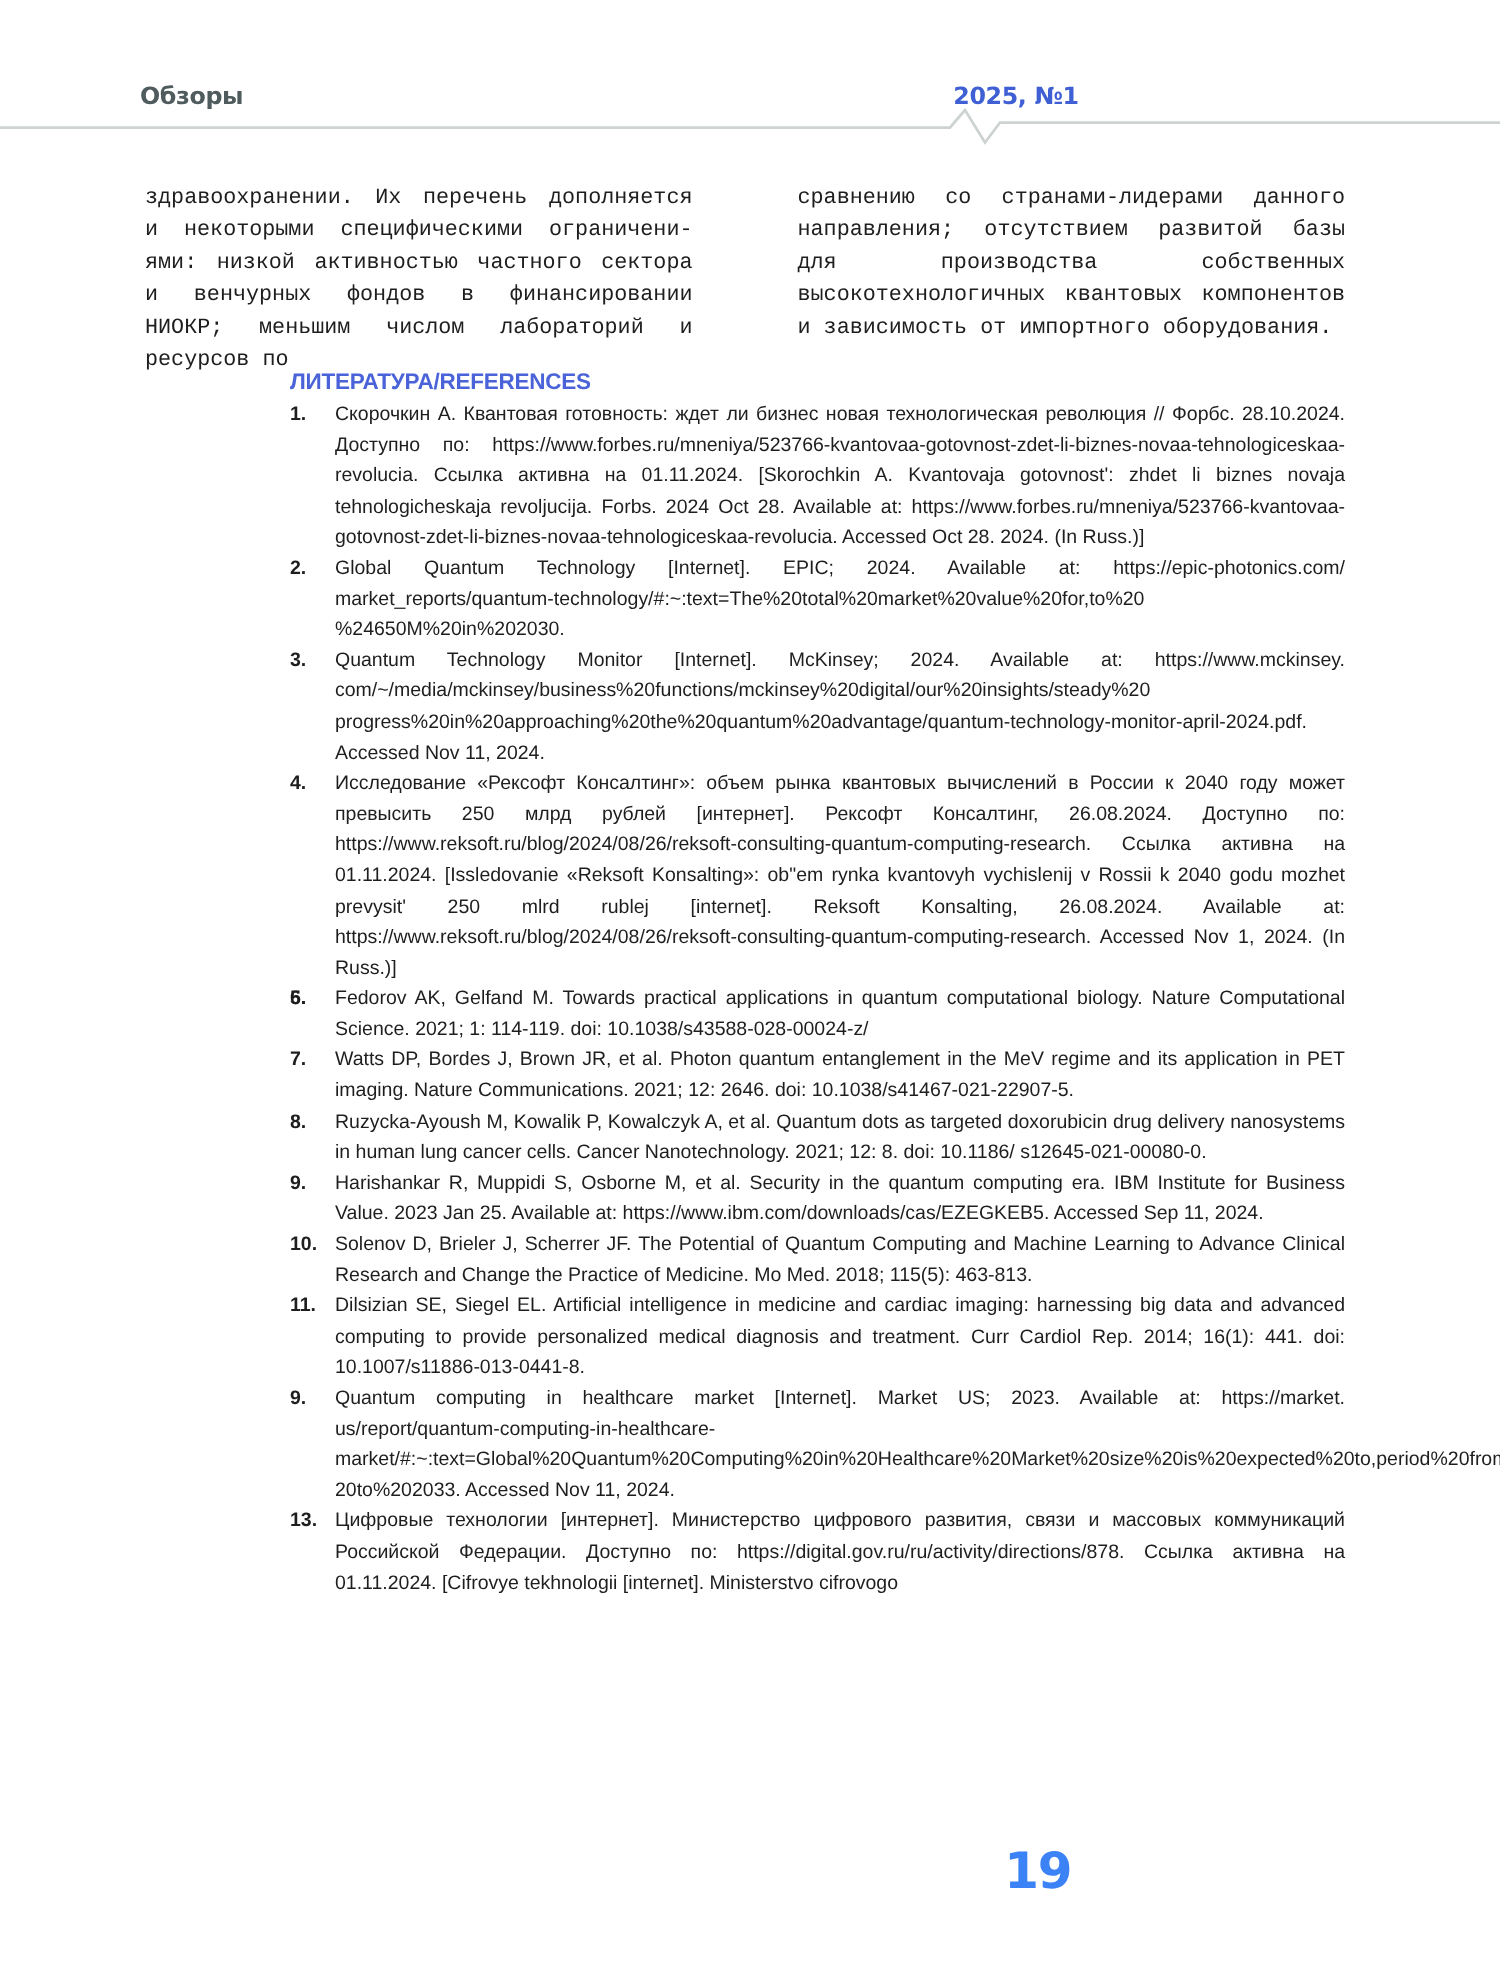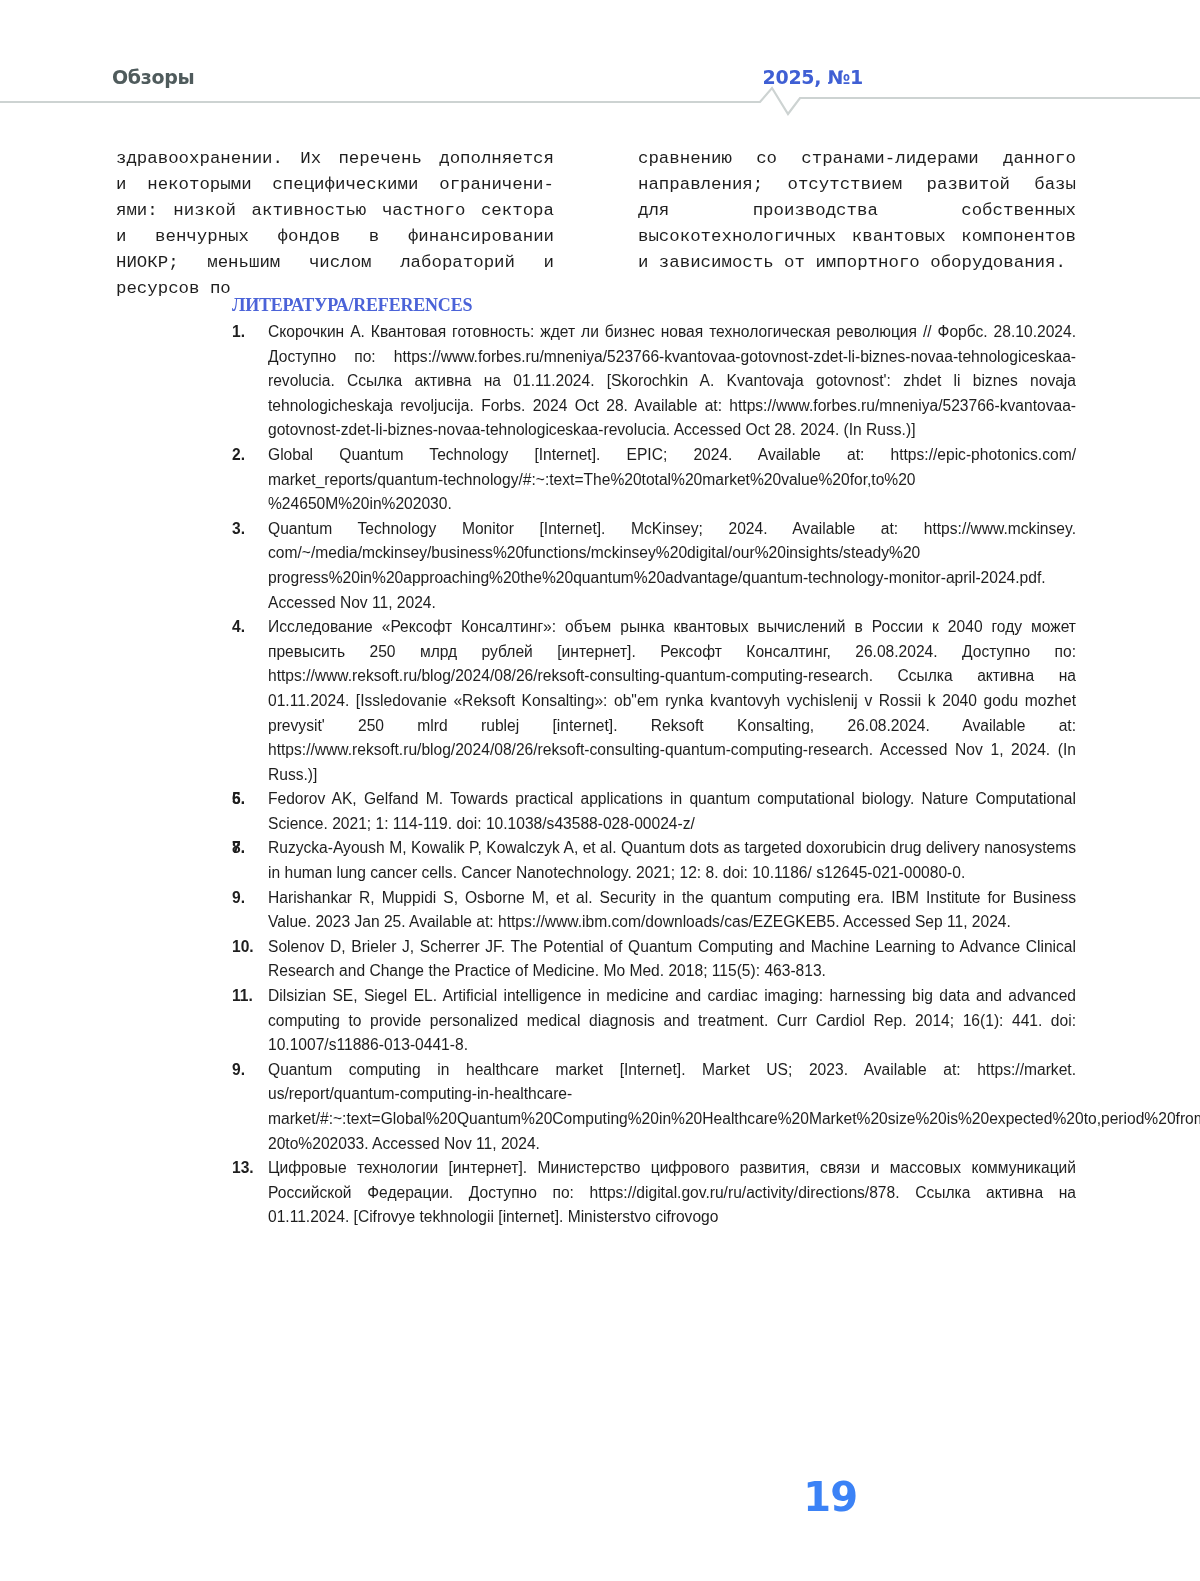--- a/index.html
+++ b/index.html
@@ -3,21 +3,21 @@
 <meta charset="utf-8">
 <style>
   html, body { margin: 0; padding: 0; background: #ffffff; }
   body { width: 1200px; height: 1581px; position: relative; overflow: hidden; }
   .page { position: absolute; left: 0; top: 0; width: 987px; height: 1581px; }
   .header-section { position: absolute; left: 112px; top: 66px; font-family: "DejaVu Sans", sans-serif; font-weight: bold; font-size: 19px; color: #4f5b5c; letter-spacing: -0.3px; }
   .header-issue { position: absolute; right: 124px; top: 66px; font-family: "DejaVu Sans", sans-serif; font-weight: bold; font-size: 19px; color: #3f5fd4; letter-spacing: -0.3px; }
   .header-rule { position: absolute; left: 0; top: 80px; width: 1200px; height: 40px; }
   .cols { position: absolute; top: 146px; left: 116px; width: 960px; display: flex; justify-content: space-between; }
   .col { width: 438px; font-family: Liberation Mono, monospace; font-size: 17.4px; line-height: 26px; color: #1e1e1e; text-align: justify; hyphens: manual; }
-  .refs-title { position: absolute; left: 232px; top: 295px; font-family: Liberation Serif, serif; font-weight: bold; font-size: 18px; color: #4b63d8; letter-spacing: -0.2px; }
+  .refs-title { position: absolute; left: 232px; top: 295px; font-family: Liberation Sans, sans-serif; font-weight: bold; font-size: 18px; color: #4b63d8; letter-spacing: -0.2px; }
   .refs { position: absolute; left: 232px; top: 320px; width: 844px; margin: 0; padding: 0; list-style: none; }
   .ref { position: relative; padding-left: 36px; font-family: "Liberation Sans", sans-serif; font-size: 15.6px; line-height: 24.6px; color: #1e1e1e; text-align: justify; }
   .ref-num { position: absolute; left: 0; top: 0; font-weight: bold; }
   .page-number { position: absolute; right: 130px; top: 1474px; font-family: "DejaVu Sans", sans-serif; font-weight: bold; font-size: 40px; color: #3b82f6; letter-spacing: -1px; }
 </style>
 </head>
 <body>
 
 <div class="page">
 
@@ -35,21 +35,21 @@
 
   <div class="refs-title">ЛИТЕРАТУРА/REFERENCES</div>
 
   <ol class="refs">
     <li class="ref"><span class="ref-num">1.</span><span>Скорочкин А. Квантовая готовность: ждет ли бизнес новая технологическая революция // Форбс. 28.10.2024. Доступно по: https://www.forbes.ru/mneniya/523766-kvantovaa-gotovnost-zdet-li-biznes-novaa-tehnologiceskaa-revolucia. Ссылка активна на 01.11.2024. [Skorochkin A. Kvantovaja gotovnost': zhdet li biznes novaja tehnologicheskaja revoljucija. Forbs. 2024 Oct 28. Available at: https://www.forbes.ru/mneniya/523766-kvantovaa-gotovnost-zdet-li-biznes-novaa-tehnologiceskaa-revolucia. Accessed Oct 28. 2024. (In Russ.)]</span></li>
     <li class="ref"><span class="ref-num">2.</span><span>Global Quantum Technology [Internet]. EPIC; 2024. Available at: https://epic-photonics.com/ market_reports/quantum-technology/#:~:text=The%20total%20market%20value%20for,to%20 %24650M%20in%202030.</span></li>
     <li class="ref"><span class="ref-num">3.</span><span>Quantum Technology Monitor [Internet]. McKinsey; 2024. Available at: https://www.mckinsey. com/~/media/mckinsey/business%20functions/mckinsey%20digital/our%20insights/steady%20 progress%20in%20approaching%20the%20quantum%20advantage/quantum-technology-monitor-april-2024.pdf. Accessed Nov 11, 2024.</span></li>
     <li class="ref"><span class="ref-num">4.</span><span>Исследование «Рексофт Консалтинг»: объем рынка квантовых вычислений в России к 2040 году может превысить 250 млрд рублей [интернет]. Рексофт Консалтинг, 26.08.2024. Доступно по: https://www.reksoft.ru/blog/2024/08/26/reksoft-consulting-quantum-computing-research. Ссылка активна на 01.11.2024. [Issledovanie «Reksoft Konsalting»: ob"em rynka kvantovyh vychislenij v Rossii k 2040 godu mozhet prevysit' 250 mlrd rublej [internet]. Reksoft Konsalting, 26.08.2024. Available at: https://www.reksoft.ru/blog/2024/08/26/reksoft-consulting-quantum-computing-research. Accessed Nov 1, 2024. (In Russ.)]</span></li>
     <li class="ref"><span class="ref-num">5.</span></li>
     <li class="ref"><span class="ref-num">6.</span><span>Fedorov AK, Gelfand M. Towards practical applications in quantum computational biology. Nature Computational Science. 2021; 1: 114-119. doi: 10.1038/s43588-028-00024-z/</span></li>
-    <li class="ref"><span class="ref-num">7.</span></li>
+    <li class="ref"><span class="ref-num">7.</span><span>Watts DP, Bordes J, Brown JR, et al. Photon quantum entanglement in the MeV regime and its application in PET imaging. Nature Communications. 2021; 12: 2646. doi: 10.1038/s41467-021-22907-5.</span></li>
     <li class="ref"><span class="ref-num">8.</span><span>Ruzycka-Ayoush M, Kowalik P, Kowalczyk A, et al. Quantum dots as targeted doxorubicin drug delivery nanosystems in human lung cancer cells. Cancer Nanotechnology. 2021; 12: 8. doi: 10.1186/ s12645-021-00080-0.</span></li>
     <li class="ref"><span class="ref-num">9.</span><span>Harishankar R, Muppidi S, Osborne M, et al. Security in the quantum computing era. IBM Institute for Business Value. 2023 Jan 25. Available at: https://www.ibm.com/downloads/cas/EZEGKEB5. Accessed Sep 11, 2024.</span></li>
     <li class="ref"><span class="ref-num">10.</span><span>Solenov D, Brieler J, Scherrer JF. The Potential of Quantum Computing and Machine Learning to Advance Clinical Research and Change the Practice of Medicine. Mo Med. 2018; 115(5): 463-813.</span></li>
     <li class="ref"><span class="ref-num">11.</span><span>Dilsizian SE, Siegel EL. Artificial intelligence in medicine and cardiac imaging: harnessing big data and advanced computing to provide personalized medical diagnosis and treatment. Curr Cardiol Rep. 2014; 16(1): 441. doi: 10.1007/s11886-013-0441-8.</span></li>
     <li class="ref"><span class="ref-num">9.</span><span>Quantum computing in healthcare market [Internet]. Market US; 2023. Available at: https://market. us/report/quantum-computing-in-healthcare-market/#:~:text=Global%20Quantum%20Computing%20in%20Healthcare%20Market%20size%20is%20expected%20to,period%20from%202023% 20to%202033. Accessed Nov 11, 2024.</span></li>
     <li class="ref"><span class="ref-num">13.</span><span>Цифровые технологии [интернет]. Министерство цифрового развития, связи и массовых коммуникаций Российской Федерации. Доступно по: https://digital.gov.ru/ru/activity/directions/878. Ссылка активна на 01.11.2024. [Cifrovye tekhnologii [internet]. Ministerstvo cifrovogo</span></li>
   </ol>
 
   <div class="page-number">19</div>
 </div>

